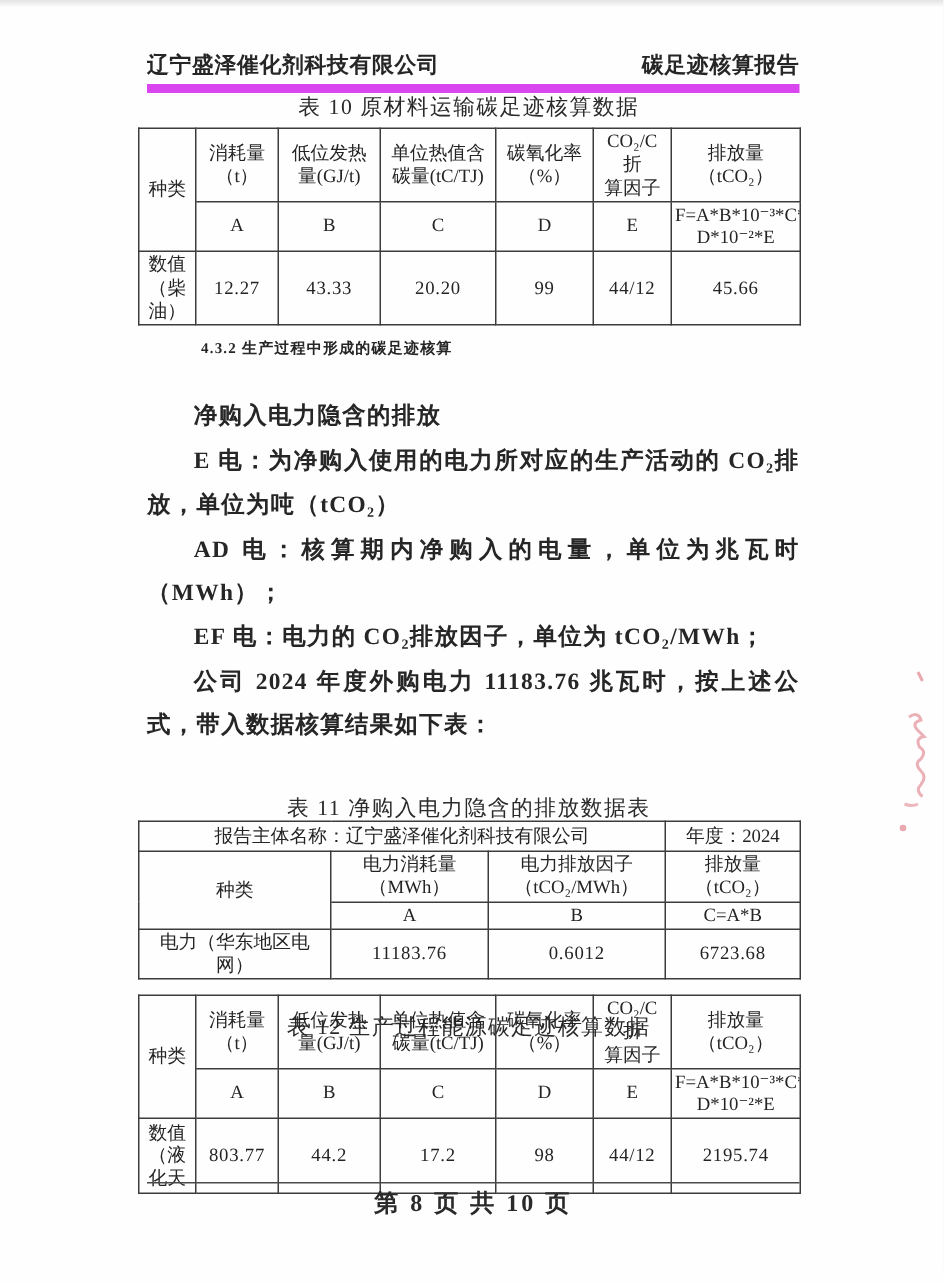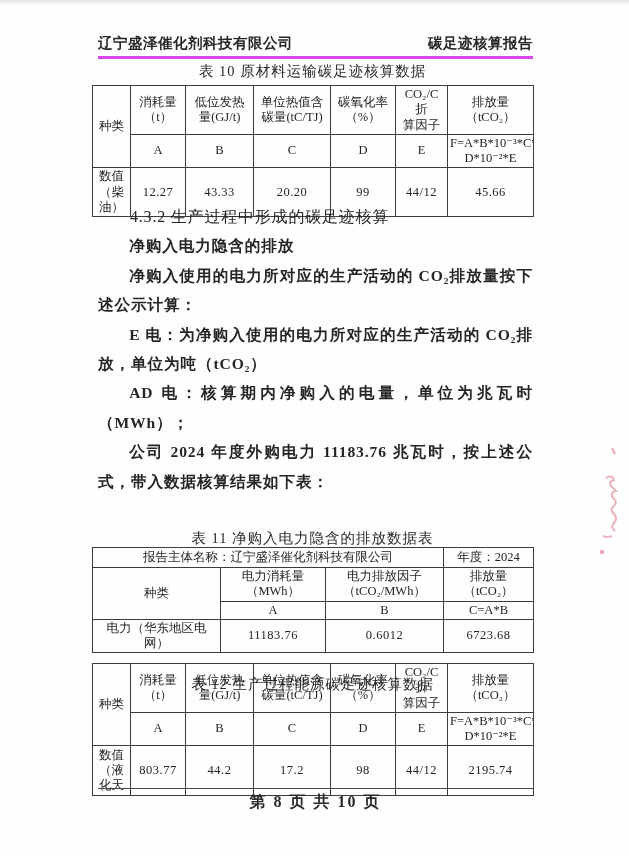--- a/index.html
+++ b/index.html
@@ -6,21 +6,21 @@
   body{
     width:629px;height:856px;background:#f6f6f6;position:relative;overflow:hidden;
     font-family:"Liberation Serif","DejaVu Serif",serif;color:#262626;
   }
   .page{position:absolute;left:0;top:0;width:629px;height:856px;background:#fefefe;}
   .top-edge{position:absolute;left:0;top:0;width:629px;height:5px;
     background:linear-gradient(#e3e3e3,#fefefe);}
   
   .doc-header{position:absolute;left:98px;top:31px;width:435px;height:22px;
     display:flex;justify-content:space-between;align-items:flex-end;
-    border-bottom:3px solid #d946ef;padding-bottom:3px;
+    border-bottom:6px solid #d946ef;padding-bottom:3px;
     font-weight:bold;font-size:14.5px;letter-spacing:0.5px;}
   
   .tbl-title{position:absolute;left:92px;width:441px;text-align:center;
     font-size:14.5px;letter-spacing:1px;color:#2a2a2a;}
   .cap10{top:62px;}
   .cap11{top:529px;}
   .cap12{top:643px;margin-top:32px;}
   
   table.grid{position:absolute;left:92px;width:441px;border-collapse:collapse;
     table-layout:fixed;color:#242424;}
@@ -29,21 +29,21 @@
     overflow:hidden;}
   table.t10{top:85px;}
   table.t11{top:547px;}
   table.t12{top:663px;}
   td.formula{font-size:10px;line-height:1.4;letter-spacing:0;}
   td.kind{font-size:13px;}
   td.val{font-size:13px;letter-spacing:0.5px;}
   td.left-cell{text-align:left;padding-left:5px;font-size:13px;margin-top:20px;}
   
   .section{position:absolute;left:98px;top:202px;width:435px;}
-  .section h3{margin:0;font-size:16px;line-height:29.4px;font-weight:normal;
+  .section h3{margin:16px;font-size:10px;line-height:29.4px;font-weight:bold;
     text-indent:2em;letter-spacing:0.8px;}
   .section p{margin:0;font-size:15.6px;line-height:29.4px;text-indent:2em;
     text-align:justify;letter-spacing:0.9px;font-weight:bold;}
   
   .footer-rule{position:absolute;left:98px;top:788px;width:435px;height:0;
     border-top:1.5px solid #4a4a4a;}
   .footer-text{position:absolute;left:98px;top:792px;width:435px;text-align:center;
     font-size:16px;font-weight:bold;letter-spacing:2px;color:#2a2a2a;}
   
   .red-marks{position:absolute;left:594px;top:440px;width:32px;height:125px;}
@@ -105,23 +105,23 @@
       <td class="val">99</td>
       <td class="val">44/12</td>
       <td class="val">45.66</td>
     </tr>
   </tbody>
     </table>
 
   <div class="section">
     <h3>4.3.2 生产过程中形成的碳足迹核算</h3>
     <p>净购入电力隐含的排放</p>
-    <p>净购入使用的电力所对应的生产活动的 CO₂排放量按下述公示计算：</p>
     <p>E 电：为净购入使用的电力所对应的生产活动的 CO₂排放，单位为吨（tCO₂）</p>
     <p>AD 电：核算期内净购入的电量，单位为兆瓦时（MWh）；</p>
+    <p>EF 电：电力的 CO₂排放因子，单位为 tCO₂/MWh；</p>
     <p>公司 2024 年度外购电力 11183.76 兆瓦时，按上述公式，带入数据核算结果如下表：</p>
   </div>
 
   <div class="tbl-title cap11">表 11  净购入电力隐含的排放数据表</div>
   <table class="grid t11">
     <colgroup>
       <col style="width:128px">
         <col style="width:105px">
         <col style="width:118px">
         <col style="width:90px">

